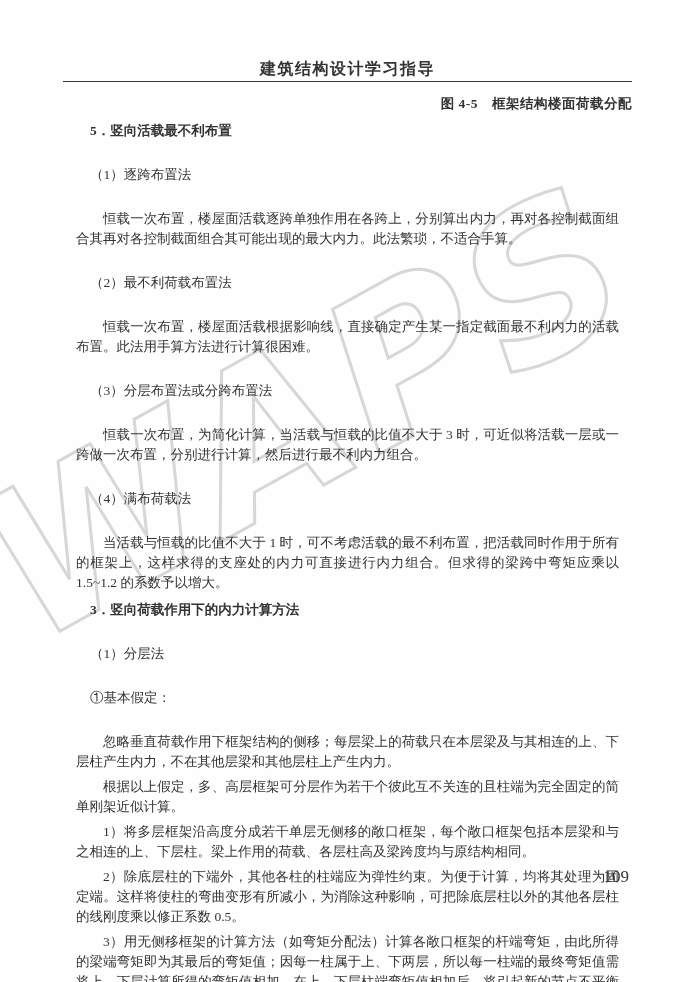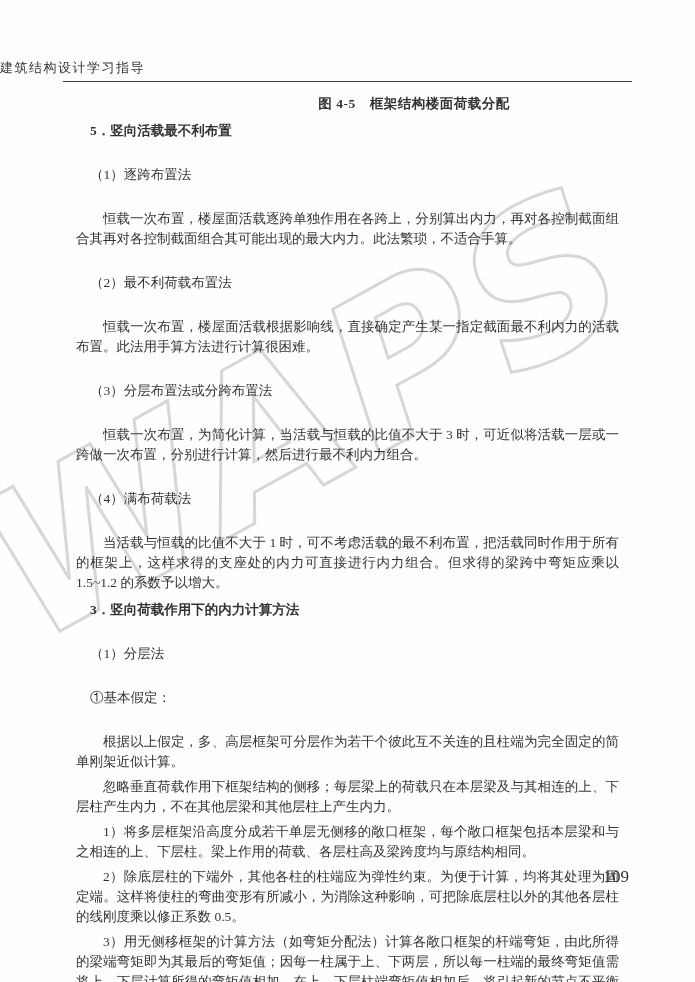--- a/index.html
+++ b/index.html
@@ -17,23 +17,23 @@
     position: absolute;
     top: 0; left: 0;
     width: 695px; height: 982px;
     pointer-events: none;
     z-index: 0;
   }
   .header-title {
     position: absolute;
     top: 59px; left: 0;
     width: 100%;
-    text-align: left;
-    font-size: 13px;
-    font-weight: normal;
+    text-align: center;
+    font-size: 16px;
+    font-weight: bold;
     letter-spacing: 1.5px;
     z-index: 1;
   }
   .header-rule {
     position: absolute;
     top: 81px; left: 63px;
     width: 569px;
     height: 0;
     border-top: 1.6px solid var(--rule-color, #3a3a3a);
     z-index: 1;
@@ -46,21 +46,21 @@
   }
   .block {
     font-size: 13.5px;
     line-height: 20px;
     text-align: justify;
     margin: 5px 13px;
   }
   .block:first-child { margin-top: 0; }
   .figure-caption {
     font-weight: bold;
-    text-align: center;
+    text-align: right;
     padding-left: 133px;
     margin: 0 0 7px 0;
     letter-spacing: 0.5px;
   }
   .heading {
     font-weight: bold;
     text-indent: 2em;
     margin: 7px 0;
   }
   .subheading, .subheading2 {
@@ -96,22 +96,22 @@
       <div class="block paragraph">恒载一次布置，楼屋面活载逐跨单独作用在各跨上，分别算出内力，再对各控制截面组合其再对各控制截面组合其可能出现的最大内力。此法繁琐，不适合手算。</div>
       <div class="block subheading">（2）最不利荷载布置法</div>
       <div class="block paragraph">恒载一次布置，楼屋面活载根据影响线，直接确定产生某一指定截面最不利内力的活载布置。此法用手算方法进行计算很困难。</div>
       <div class="block subheading">（3）分层布置法或分跨布置法</div>
       <div class="block paragraph">恒载一次布置，为简化计算，当活载与恒载的比值不大于 3 时，可近似将活载一层或一跨做一次布置，分别进行计算，然后进行最不利内力组合。</div>
       <div class="block subheading">（4）满布荷载法</div>
       <div class="block paragraph">当活载与恒载的比值不大于 1 时，可不考虑活载的最不利布置，把活载同时作用于所有的框架上，这样求得的支座处的内力可直接进行内力组合。但求得的梁跨中弯矩应乘以 1.5~1.2 的系数予以增大。</div>
       <div class="block heading">3．竖向荷载作用下的内力计算方法</div>
       <div class="block subheading">（1）分层法</div>
       <div class="block subheading2">①基本假定：</div>
+      <div class="block paragraph">忽略垂直荷载作用下框架结构的侧移；每层梁上的荷载只在本层梁及与其相连的上、下层柱产生内力，不在其他层梁和其他层柱上产生内力。</div>
       <div class="block paragraph">根据以上假定，多、高层框架可分层作为若干个彼此互不关连的且柱端为完全固定的简单刚架近似计算。</div>
-      <div class="block paragraph">忽略垂直荷载作用下框架结构的侧移；每层梁上的荷载只在本层梁及与其相连的上、下层柱产生内力，不在其他层梁和其他层柱上产生内力。</div>
       <div class="block paragraph">1）将多层框架沿高度分成若干单层无侧移的敞口框架，每个敞口框架包括本层梁和与之相连的上、下层柱。梁上作用的荷载、各层柱高及梁跨度均与原结构相同。</div>
       <div class="block paragraph">2）除底层柱的下端外，其他各柱的柱端应为弹性约束。为便于计算，均将其处理为固定端。这样将使柱的弯曲变形有所减小，为消除这种影响，可把除底层柱以外的其他各层柱的线刚度乘以修正系数 0.5。</div>
       <div class="block paragraph">3）用无侧移框架的计算方法（如弯矩分配法）计算各敞口框架的杆端弯矩，由此所得的梁端弯矩即为其最后的弯矩值；因每一柱属于上、下两层，所以每一柱端的最终弯矩值需将上、下层计算所得的弯矩值相加。在上、下层柱端弯矩值相加后，将引起新的节点不平衡弯矩，如欲进一步修正，可对这些不平衡弯矩再作一次弯矩分配。如用弯矩分配法计算各敞口框架的杆端弯矩，在计算每个节点周围各杆件的弯矩分配系数时，应采用修正后的柱线刚度计算；并且底层柱和各层梁的传递系数均取 1/2，其他各层柱的传递系数改</div>
     </div>
 
   <div class="page-number">109</div>
 
 </div>
 
 </body></html>

